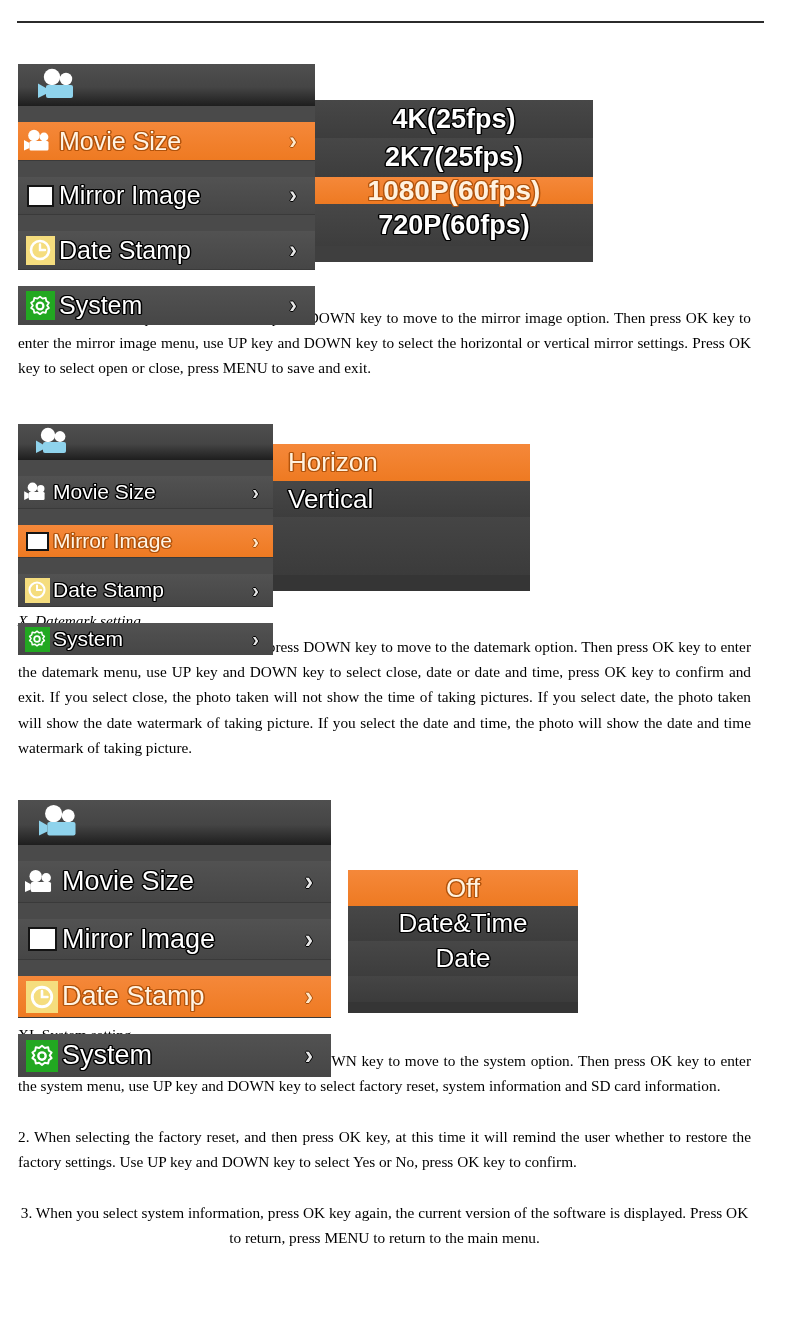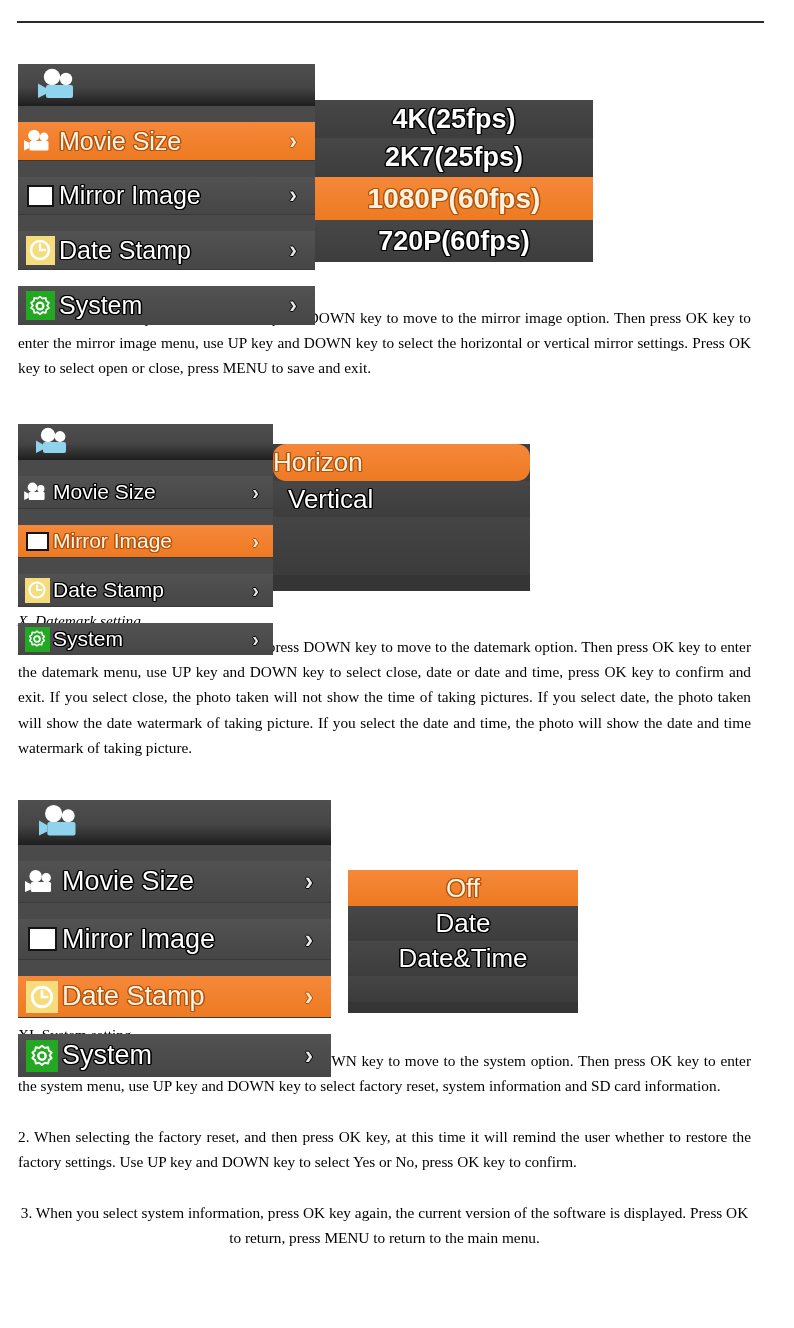--- a/index.html
+++ b/index.html
@@ -143,21 +143,21 @@
 
 <div class="page">
 
   <div class="hrule"></div>
 
   <div class="osd" style="left:18px; top:64px; width:575px; height:198px;">
 
     <div class="osd-right" style="left:297px; top:36px; width:278px; height:162px;font-weight:bold;">
       <div class="osd-opt" style="height:38px; font-size:27px;">4K(25fps)</div>
       <div class="osd-opt" style="height:39px; font-size:27px;">2K7(25fps)</div>
-      <div class="osd-opt sel" style="height:43px; font-size:28px;">1080P(60fps)</div>
+      <div class="osd-opt sel" style="height:27px; font-size:28px;">1080P(60fps)</div>
       <div class="osd-opt" style="height:42px; font-size:27px;">720P(60fps)</div>
     </div>
 
     <div class="osd-left" style="width:297px; height:198px;">
 
       <div class="osd-header" style="height:42px;">
         <svg width="46" height="34" viewBox="0 0 46 34" style="position:absolute;left:20px;top:4px;">
           <circle cx="14" cy="9" r="8.2" fill="#ffffff"></circle>
           <circle cx="28" cy="11" r="6.2" fill="#ffffff"></circle>
           <rect x="8" y="17" width="27" height="13" rx="2" fill="#8fd3ec"></rect>
@@ -213,21 +213,21 @@
       </div>
     </div>
   </div>
 
   <div class="txt heading" style="top:278px;">IX. Mirror image setting</div>
   <div class="txt" style="top:305px;">1. Press MENU to open the main menu, press DOWN key to move to the mirror image option. Then press OK key to enter the mirror image menu, use UP key and DOWN key to select the horizontal or vertical mirror settings. Press OK key to select open or close, press MENU to save and exit.</div>
 
   <div class="osd" style="left:18px; top:424px; width:512px; height:167px;">
 
     <div class="osd-right" style="left:255px; top:20px; width:257px; height:147px;">
-      <div class="osd-opt sel leftal" style="height:37px;font-size:26px;border-radius:13px;">Horizon</div>
+      <div class="osd-opt sel leftal" style="height:37px;font-size:26px;padding-left:15px;">Horizon</div>
       <div class="osd-opt leftal" style="height:36px;font-size:26px;padding-left:15px;">Vertical</div>
       <div class="osd-filler" style="height:58px;"></div>
       <div class="osd-strip" style="height:16px;"></div>
     </div>
 
     <div class="osd-left" style="width:255px; height:167px;">
 
       <div class="osd-header" style="height:36px;">
         <svg width="40" height="30" viewBox="0 0 40 30" style="position:absolute;left:18px;top:3px;">
           <circle cx="12" cy="8" r="7.2" fill="#ffffff"></circle>
@@ -286,22 +286,22 @@
     </div>
   </div>
 
   <div class="txt heading" style="top:608px;font-style:italic;">X. Datemark setting</div>
   <div class="txt" style="top:634px;">1. Press MENU to open the main menu, press DOWN key to move to the datemark option. Then press OK key to enter the datemark menu, use UP key and DOWN key to select close, date or date and time, press OK key to confirm and exit. If you select close, the photo taken will not show the time of taking pictures. If you select date, the photo taken will show the date watermark of taking picture. If you select the date and time, the photo will show the date and time watermark of taking picture.</div>
 
   <div class="osd" style="left:18px; top:800px; width:560px; height:213px;">
 
     <div class="osd-right" style="left:330px; top:70px; width:230px; height:143px;">
       <div class="osd-opt sel" style="height:36px;font-size:26px;">Off</div>
+      <div class="osd-opt" style="height:35px;font-size:26px;">Date&amp;Time</div>
       <div class="osd-opt" style="height:35px;font-size:26px;">Date</div>
-      <div class="osd-opt" style="height:35px;font-size:26px;">Date&amp;Time</div>
       <div class="osd-filler" style="height:26px;"></div>
       <div class="osd-strip" style="height:11px;"></div>
     </div>
 
     <div class="osd-left" style="width:313px; height:213px;">
 
       <div class="osd-header" style="height:45px;">
         <svg width="48" height="36" viewBox="0 0 46 34" style="position:absolute;left:21px;top:4px;">
           <circle cx="14" cy="9" r="8.2" fill="#ffffff"></circle>
           <circle cx="28" cy="11" r="6.2" fill="#ffffff"></circle>

